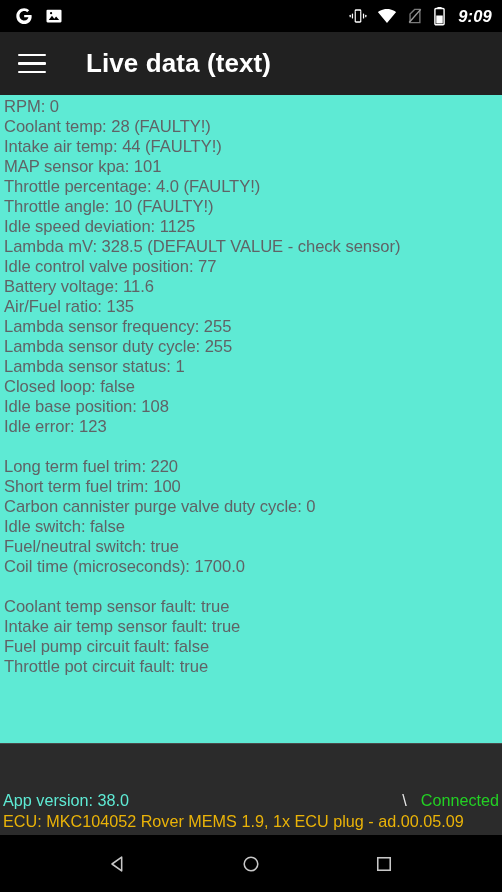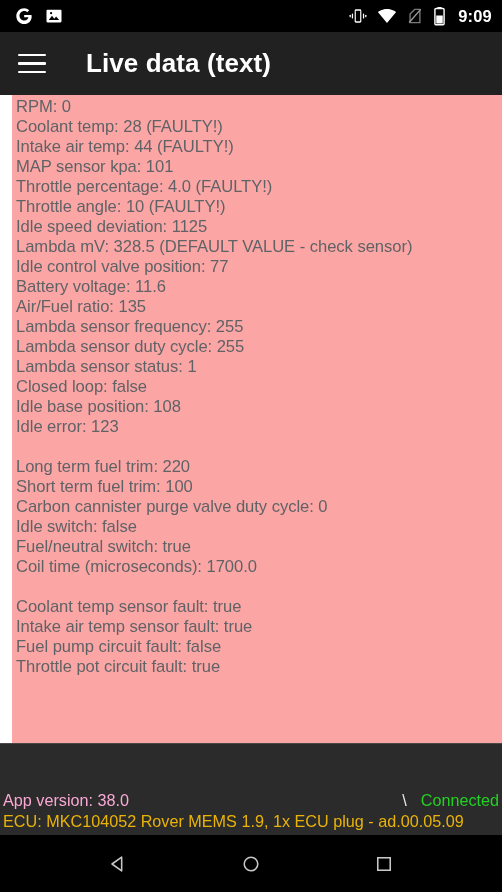--- a/index.html
+++ b/index.html
@@ -22,20 +22,21 @@
   }
 
   
   .status-bar {
     height: 32px;
     background: #000000;
     display: flex;
     align-items: center;
     padding: 0 10px 0 14px;
     flex: 0 0 auto;
+    font-style: italic;
   }
   .status-left {
     display: flex;
     align-items: center;
     gap: 11px;
   }
   .status-spacer { flex: 1 1 auto; }
   .status-right {
     display: flex;
     align-items: center;
@@ -86,24 +87,23 @@
     font-size: 26px;
     font-weight: bold;
     margin-left: 34px;
     letter-spacing: 0.1px;
     white-space: nowrap;
   }
 
   
   .content {
     flex: 1 1 auto;
-    background: #fca5a5;
+    background: #5eead4;
     overflow: hidden;
     padding: 2px 0 0 4px;
-    margin-left: 12px;
   }
   .data-line {
     font-size: 16.6px;
     line-height: 20px;
     color: #606366;
     white-space: pre;
     letter-spacing: -0.05px;
   }
   .data-line.blank {
     height: 20px;
@@ -115,21 +115,21 @@
     background: #2b2b2b;
     border-top: 1px solid #4a4a4a;
     padding: 2px 2px 3px 3px;
   }
   .bp-row1 {
     display: flex;
     align-items: baseline;
     white-space: nowrap;
   }
   .bp-appversion {
-    color: #f9a8d4;
+    color: #5eead4;
     font-size: 16.2px;
     line-height: 21px;
     margin-top: 44px;
   }
   .bp-flex { flex: 1 1 auto; }
   .bp-spinner {
     color: #e8e8e8;
     font-size: 16.2px;
     line-height: 21px;
     margin-right: 14px;

